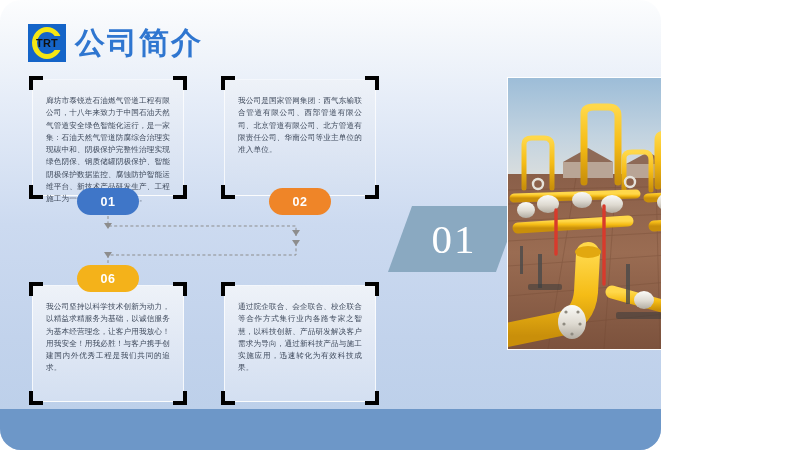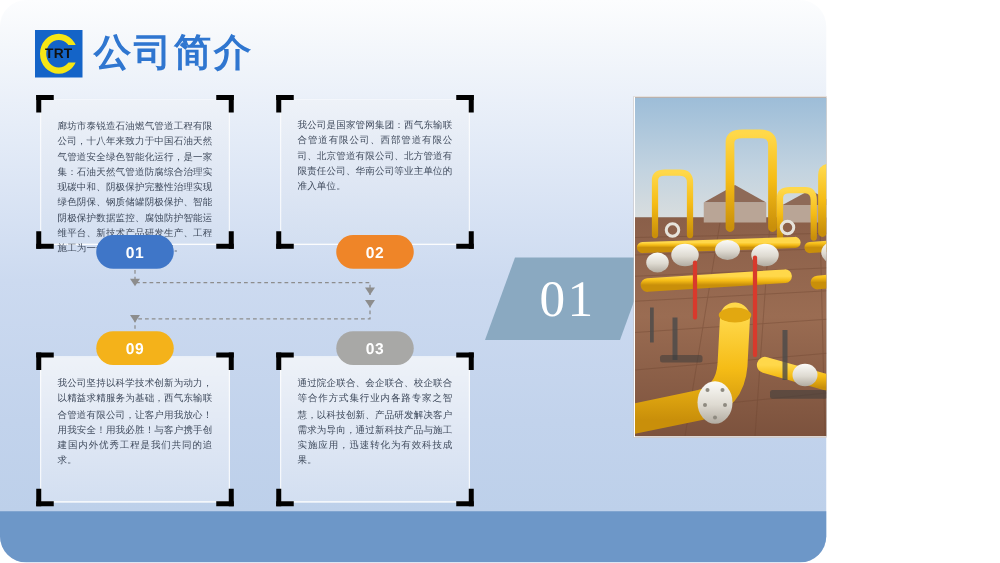--- a/index.html
+++ b/index.html
@@ -243,32 +243,31 @@
     <span class="brk br c-orange"></span>
     <div class="body">我公司是国家管网集团：西气东输联合管道有限公司、西部管道有限公司、北京管道有限公司、北方管道有限责任公司、华南公司等业主单位的准入单位。</div>
   </div>
   <div class="badge" id="badge-02">02</div>
 
   <div class="tbox" id="box-04">
     <span class="brk tl c-yellow"></span>
     <span class="brk tr c-yellow"></span>
     <span class="brk bl c-yellow"></span>
     <span class="brk br c-yellow"></span>
-    <div class="body">我公司坚持以科学技术创新为动力，以精益求精服务为基础，西气东输联合管道有限公司，让客户用我放心！用我安全！用我必胜！与客户携手创建国内外优秀工程是我们共同的追求。</div>
-  </div>
-  <div class="badge" id="badge-04">09</div>
+    <div class="body">我公司坚持以科学技术创新为动力，以精益求精服务为基础，以诚信服务为基本经营理念，让客户用我放心！用我安全！用我必胜！与客户携手创建国内外优秀工程是我们共同的追求。</div>
+  </div>
+  <div class="badge" id="badge-04">06</div>
 
   <div class="tbox" id="box-03">
     <span class="brk tl c-gray"></span>
     <span class="brk tr c-gray"></span>
     <span class="brk bl c-gray"></span>
     <span class="brk br c-gray"></span>
     <div class="body">通过院企联合、会企联合、校企联合等合作方式集行业内各路专家之智慧，以科技创新、产品研发解决客户需求为导向，通过新科技产品与施工实施应用，迅速转化为有效科技成果。</div>
   </div>
-  <div class="badge" id="badge-03">03</div>
 
   <div id="para-01"></div>
   <div id="para-01-label">01</div>
 
   <div id="photo">
     <svg width="275" height="271" viewBox="0 0 275 271">
       <defs>
         <linearGradient id="sky" x1="0" y1="0" x2="0" y2="1">
           <stop offset="0%" stop-color="#9dbdd8"></stop>
           <stop offset="60%" stop-color="#c2d3e0"></stop>

